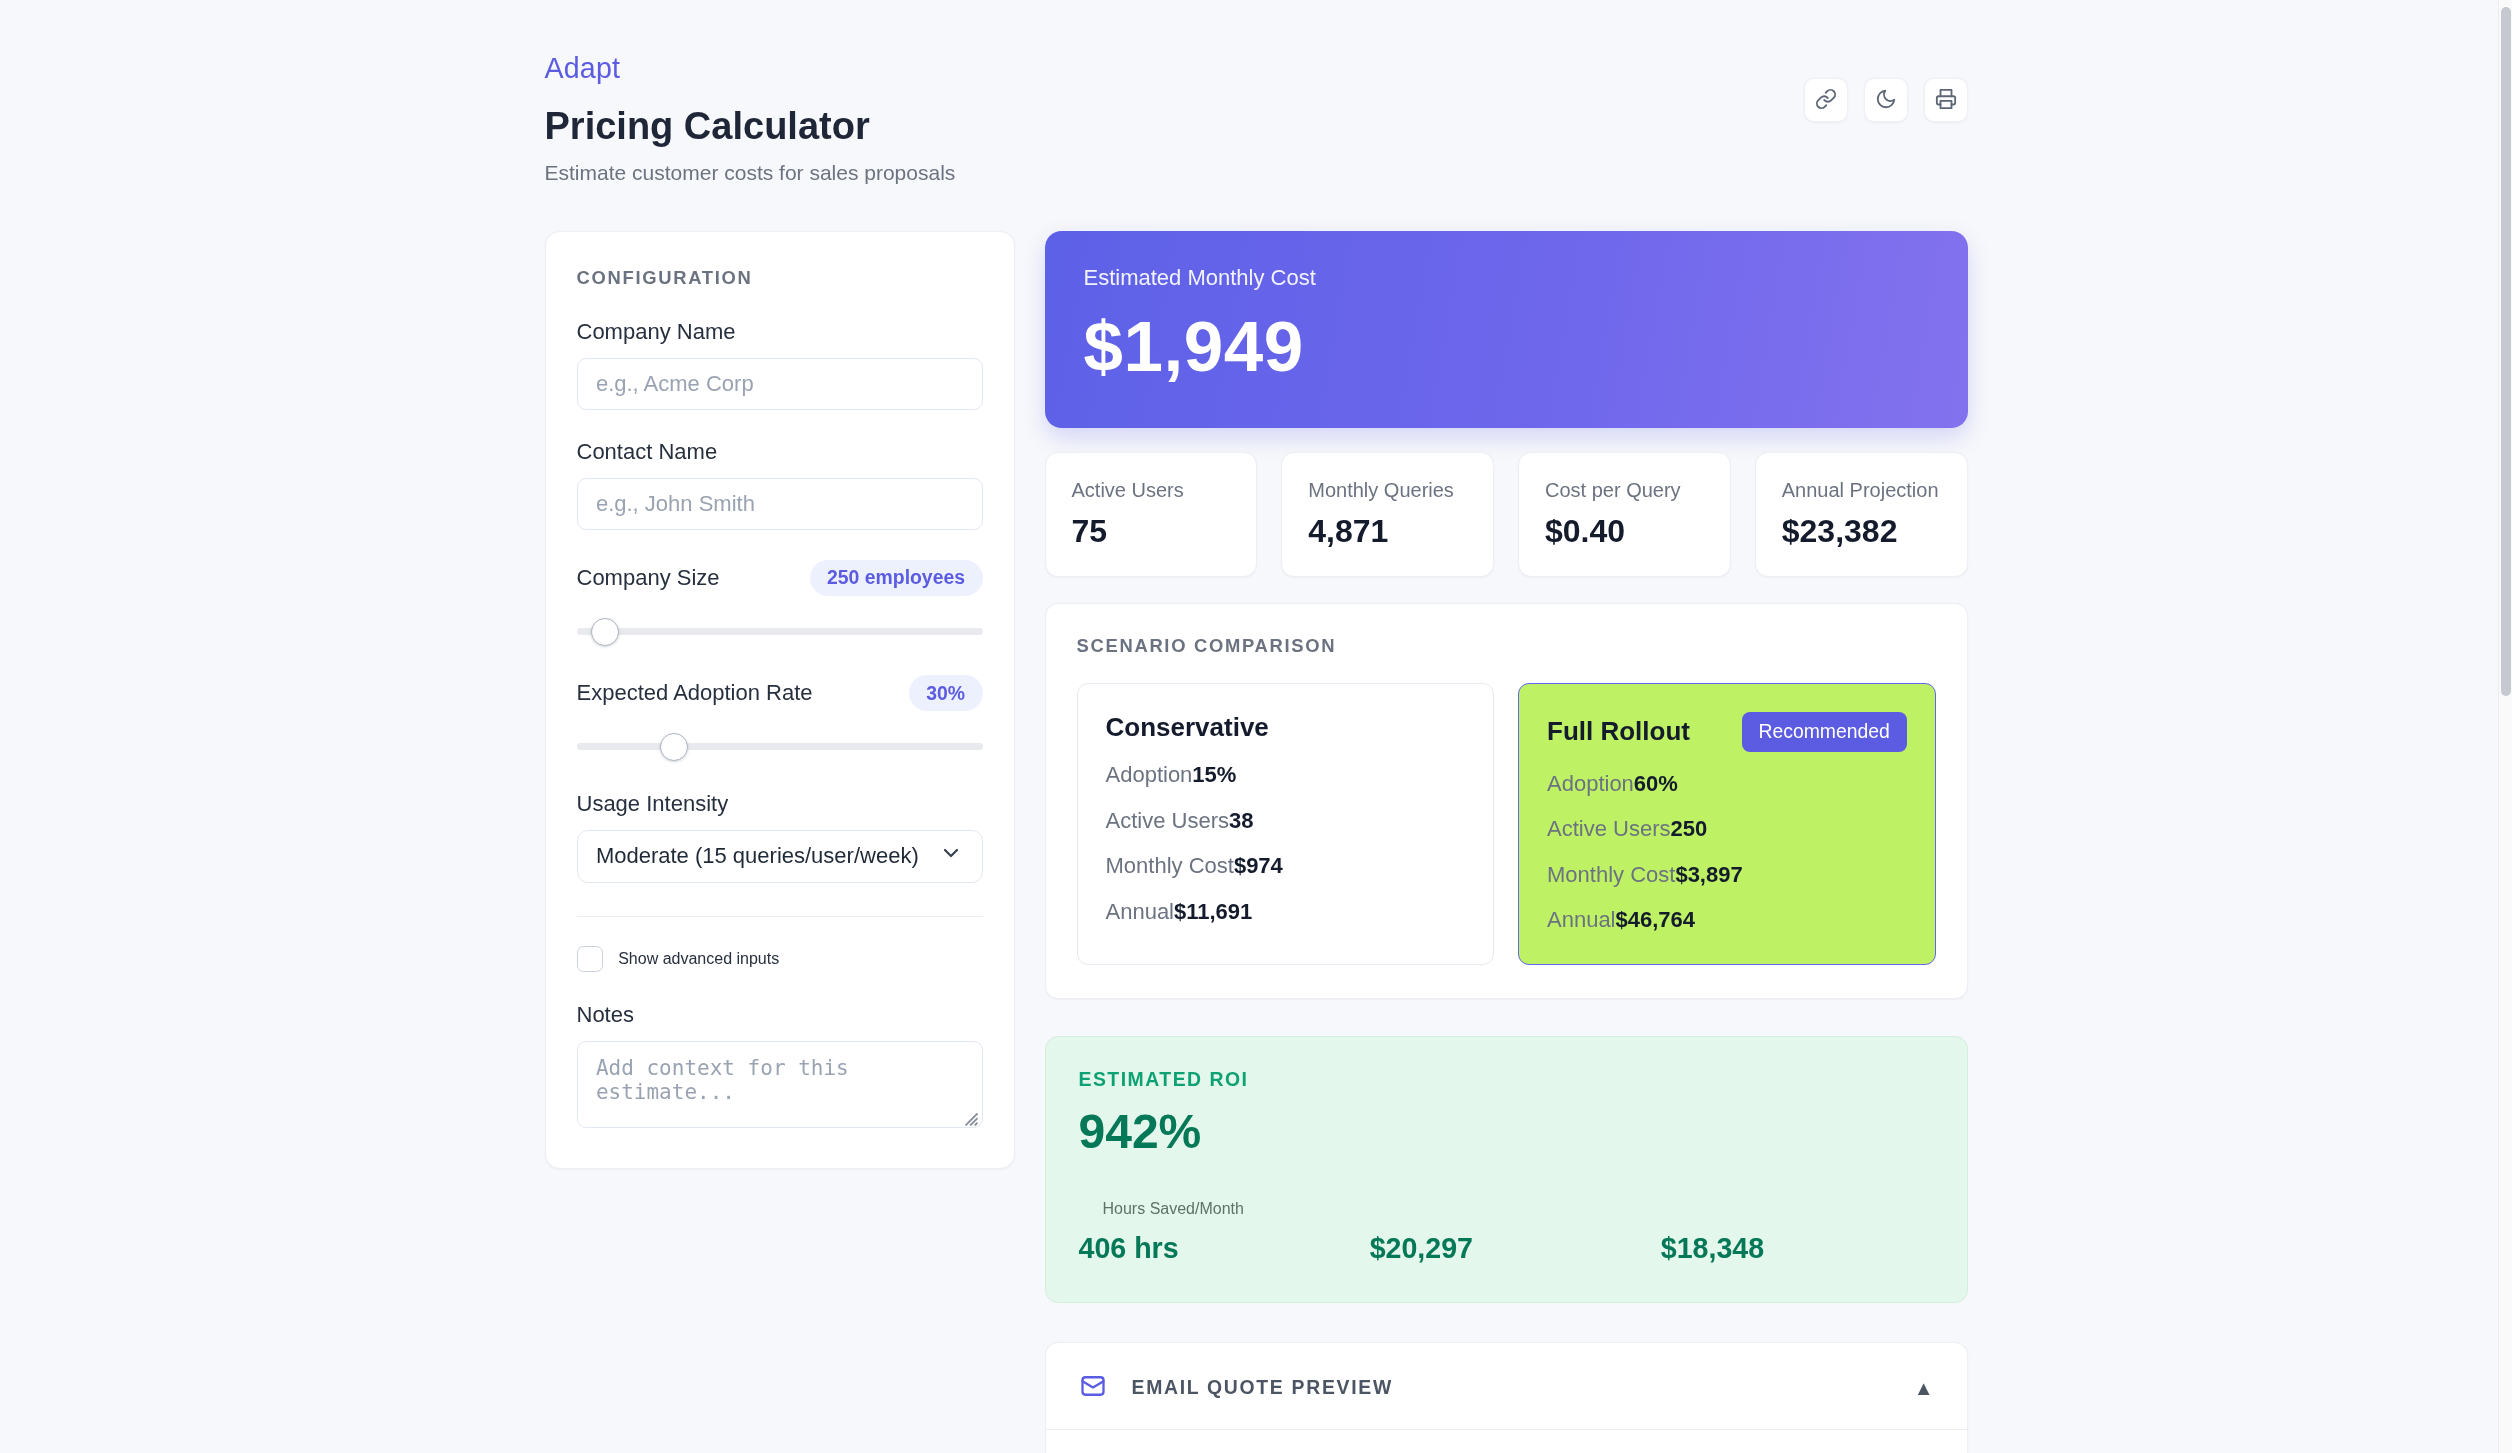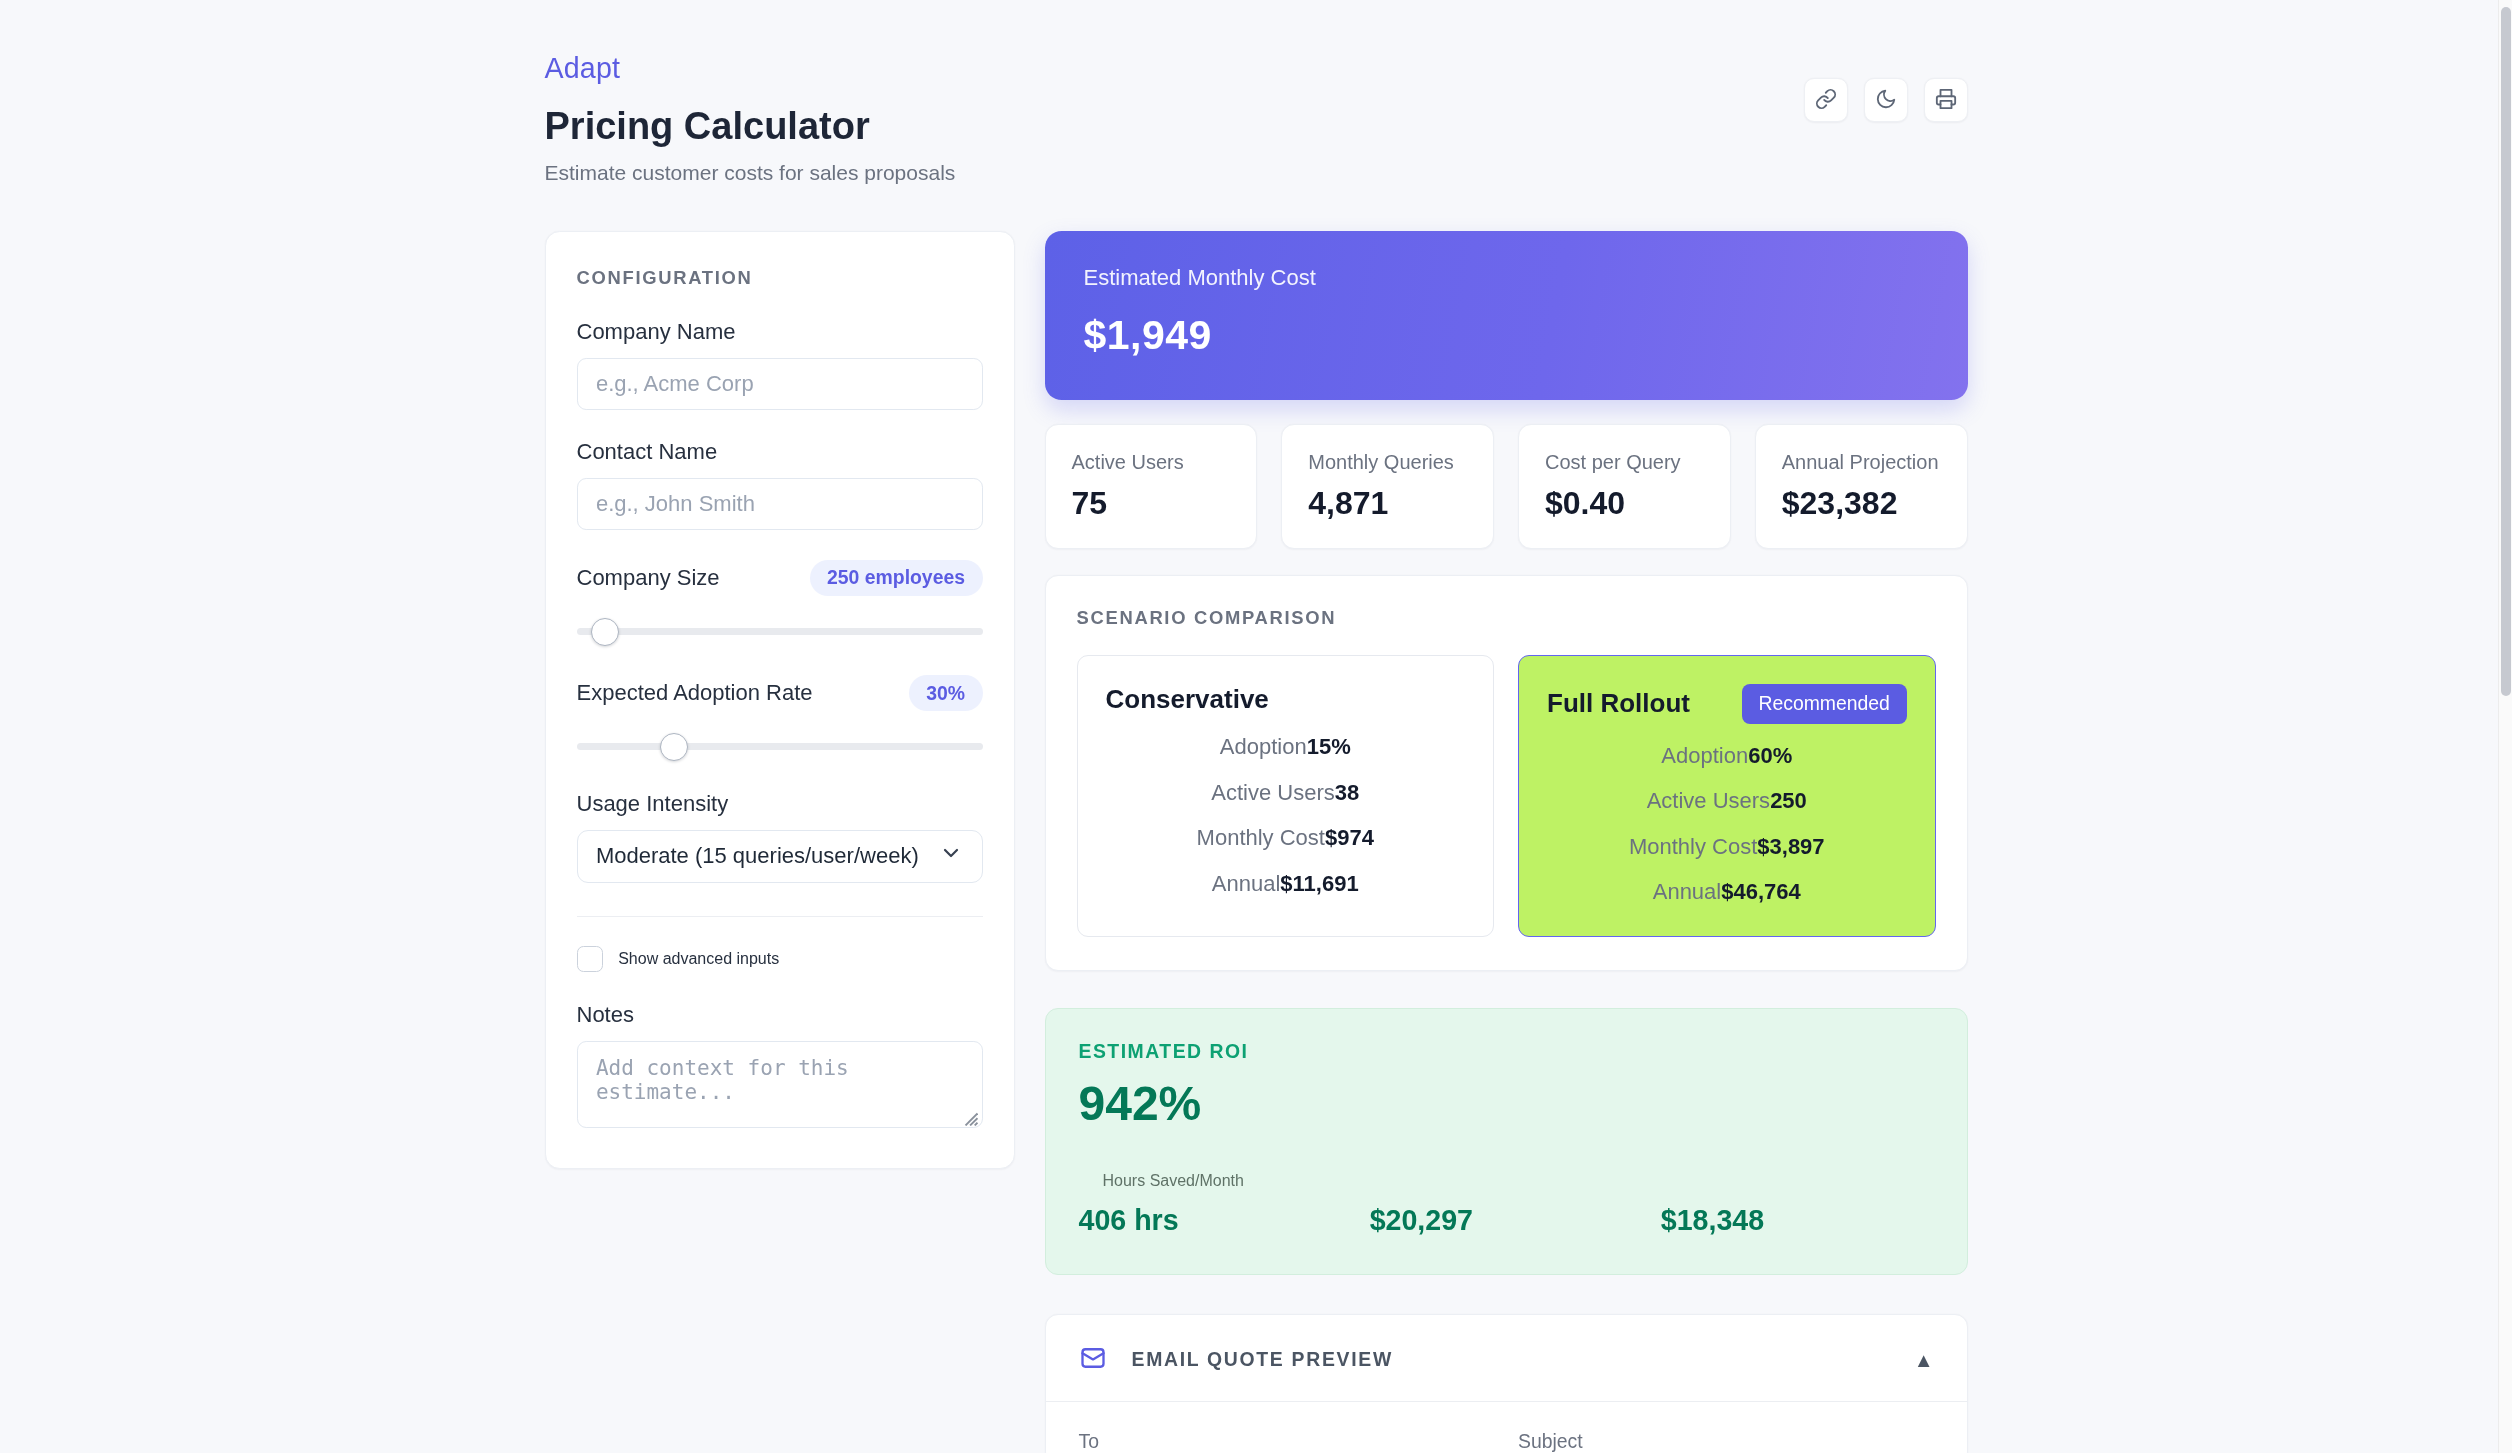--- a/index.html
+++ b/index.html
@@ -81,37 +81,37 @@
   .resize-grip { position:absolute; right:4.6px; bottom:4.6px; width:18.4px; height:18.4px; }
   .resize-grip svg { width:18.4px; height:18.4px; stroke:#8a919c; stroke-width:2; }
 
   
   .summary-card {
     border-radius:16.6px; padding:34px 39px 41px 39px;
     background:linear-gradient(100deg,#5d61e7 0%,#6e67ec 55%,#8372ee 100%);
     box-shadow:0 9.2px 22px rgba(93,97,231,.22);
   }
   .summary-label { font-size:22px; color:rgba(255,255,255,.92); }
-  .summary-value { font-size:41px; font-weight:bold; color:#fff; margin-top:21px; letter-spacing:0.5px; }
+  .summary-value { font-size:71px; font-weight:bold; color:#fff; margin-top:15px; letter-spacing:0.5px; }
 
   
   .stats-row { display:grid; grid-template-columns:repeat(4,1fr); gap:24px; margin-top:24px; }
   .stat-card { background:#fff; border:0.9px solid #eceff4; border-radius:13px; padding:26px 26px; box-shadow:0 0.9px 1.8px rgba(16,24,40,.04); }
   .stat-label { font-size:20px; color:#6b7280; }
   .stat-value { font-size:32px; font-weight:bold; color:#141b2c; margin-top:11px; }
 
   
   .scenario-panel { margin-top:26px; padding:31px 31px 33px 31px; border-radius:13px; }
   .scenario-grid { display:grid; grid-template-columns:1fr 1fr; gap:24px; margin-top:26px; }
   .scenario-card { border:0.9px solid #e6e9ef; border-radius:11px; padding:28px 28px 31px 28px; background:#fff; }
   .scenario-card.recommended { background:#bef264; border:1.8px solid #6366f1; }
   .scenario-title-row { display:flex; justify-content:space-between; align-items:center; }
   .scenario-title { font-size:26px; font-weight:bold; color:#141b2c; }
   .rec-badge { background:#5b5ce2; color:#fff; font-size:19.4px; font-weight:500; padding:8.3px 16.6px; border-radius:8px; }
-  .scenario-row { display:flex; justify-content:center; margin-top:19.4px; font-size:22px; }
+  .scenario-row { display:flex; justify-content:flex-start; margin-top:19.4px; font-size:22px; }
   .scenario-row:first-of-type { margin-top:29.5px; }
   .scenario-row .lbl { color:#6b7280; }
   .scenario-row .val { color:#141b2c; font-weight:bold; }
 
   
   .roi-card {
     margin-top:37px; border-radius:13px; padding:31px 33px 37px 33px;
     background:#e4f7ec; border:0.9px solid #d2eedd;
   }
   .roi-heading { font-size:19.4px; font-weight:bold; color:#0da173; letter-spacing:1.5px; }

